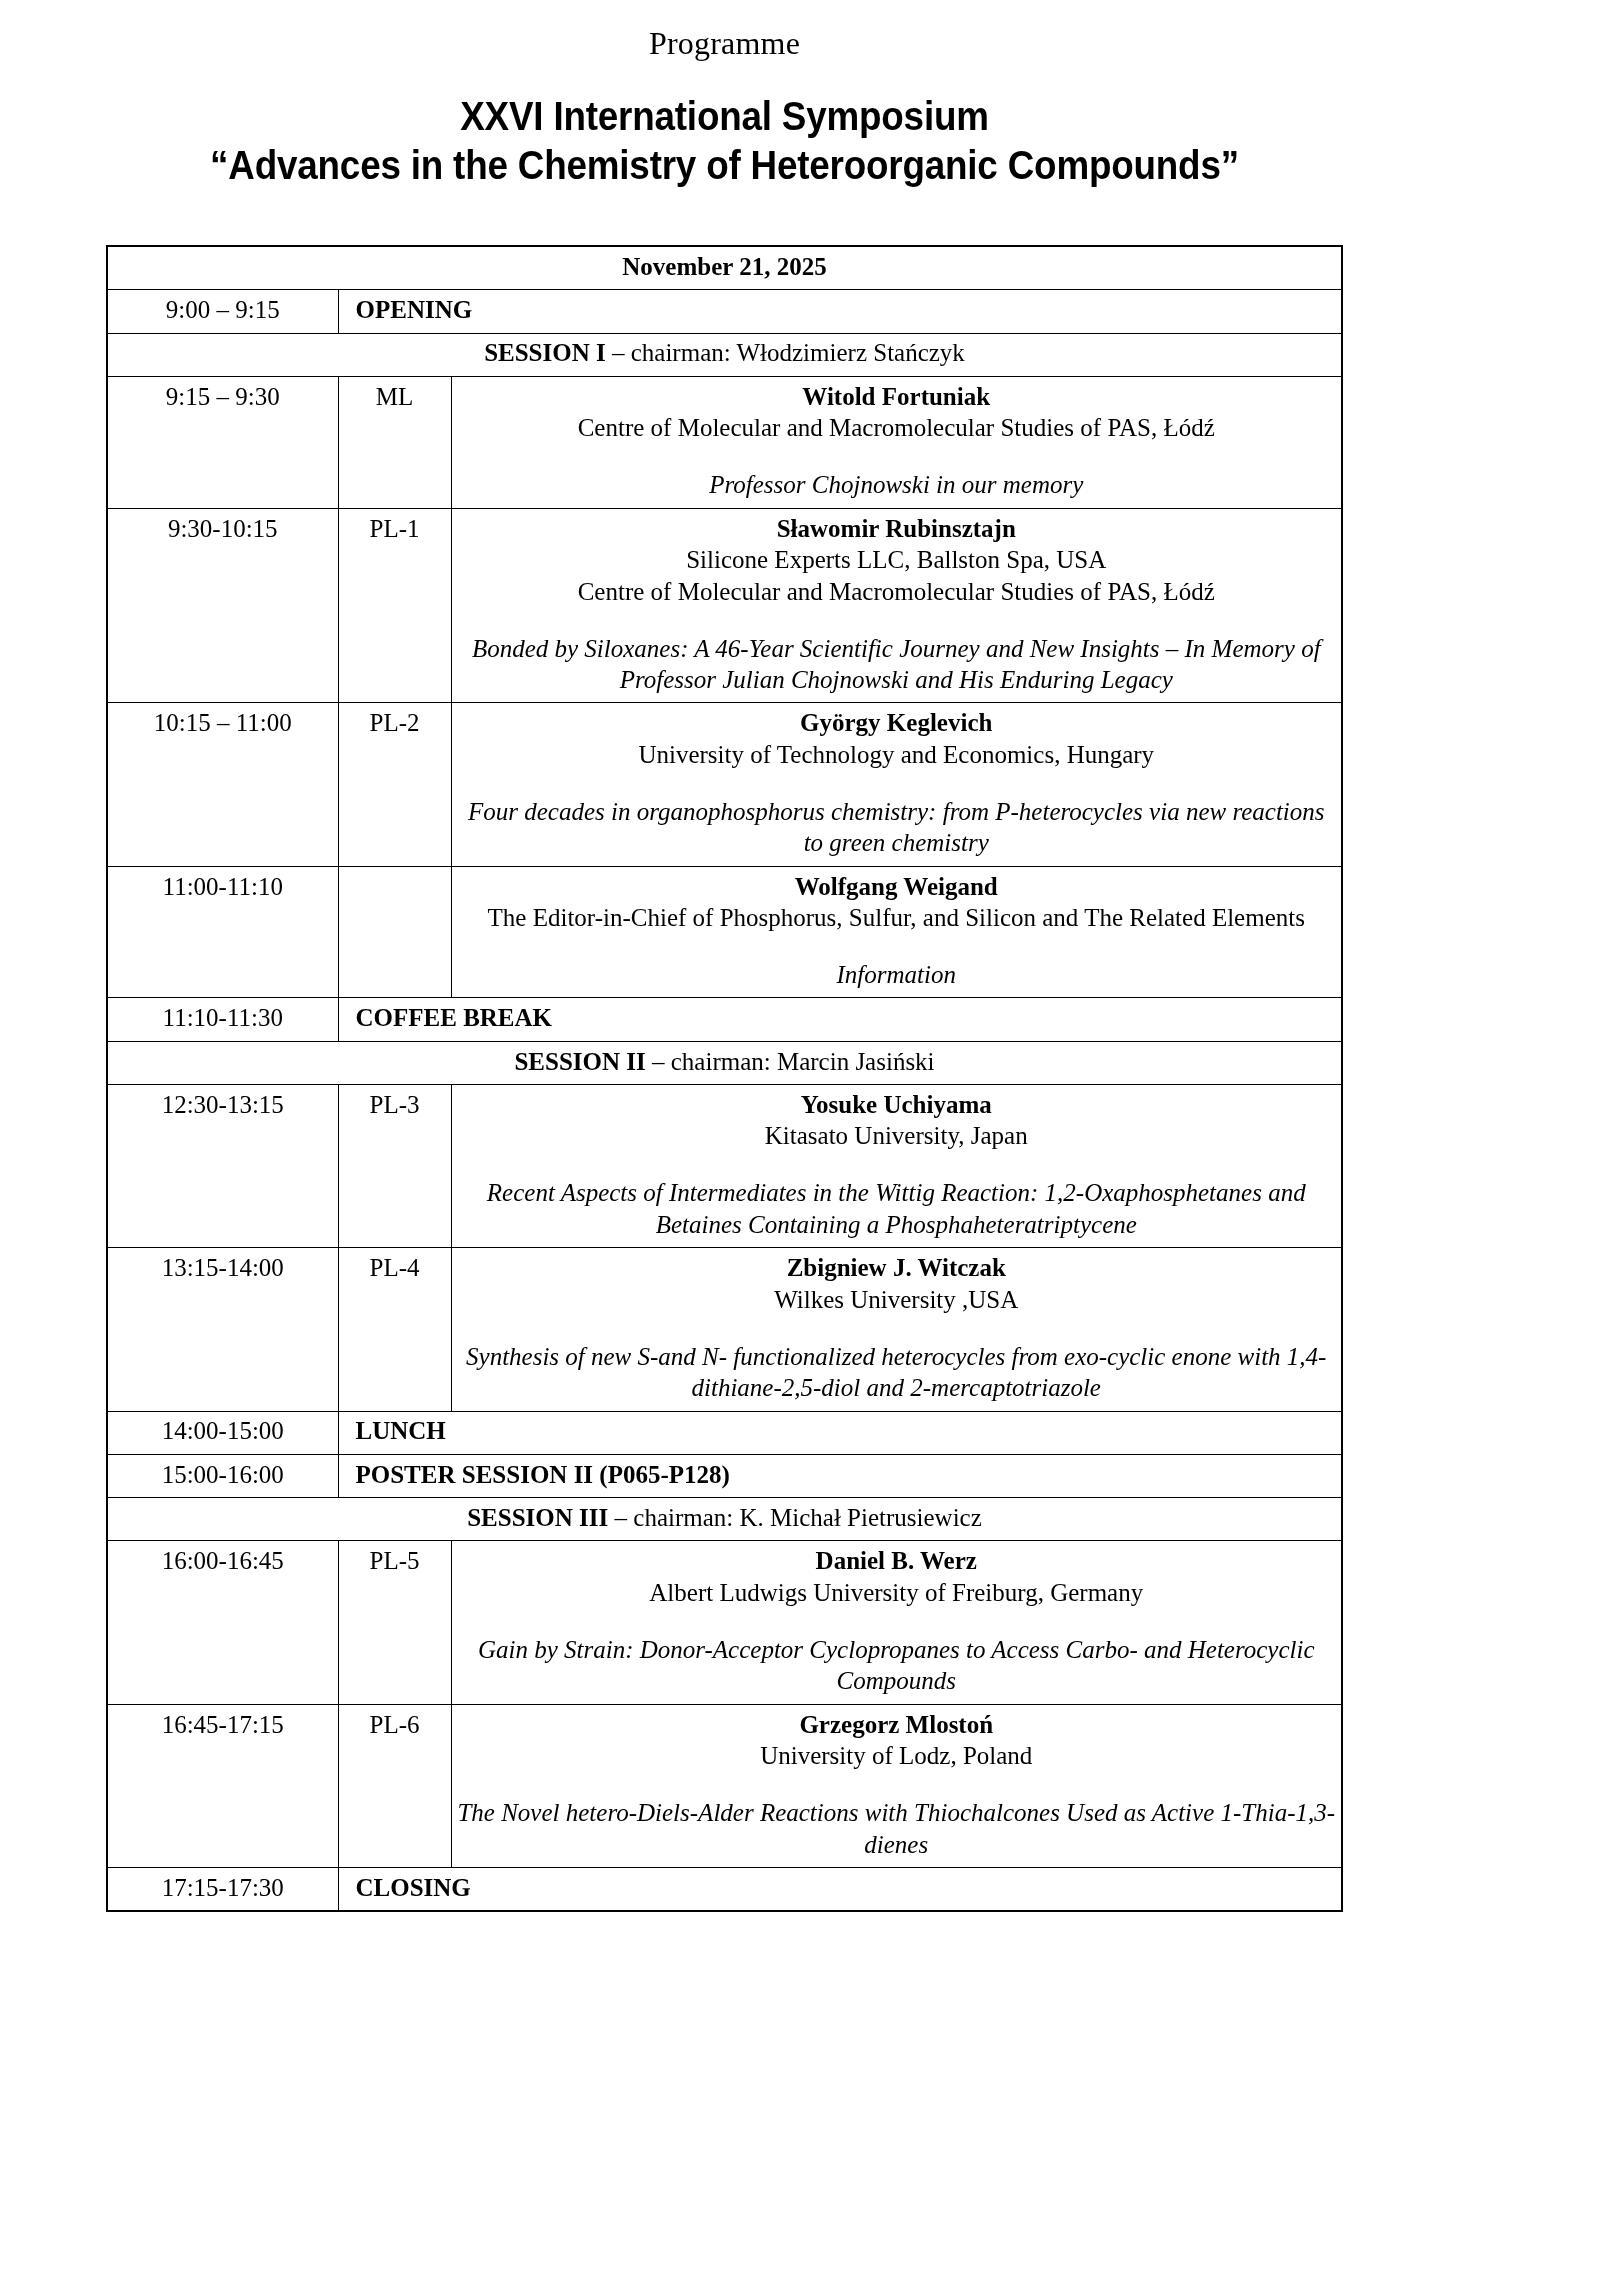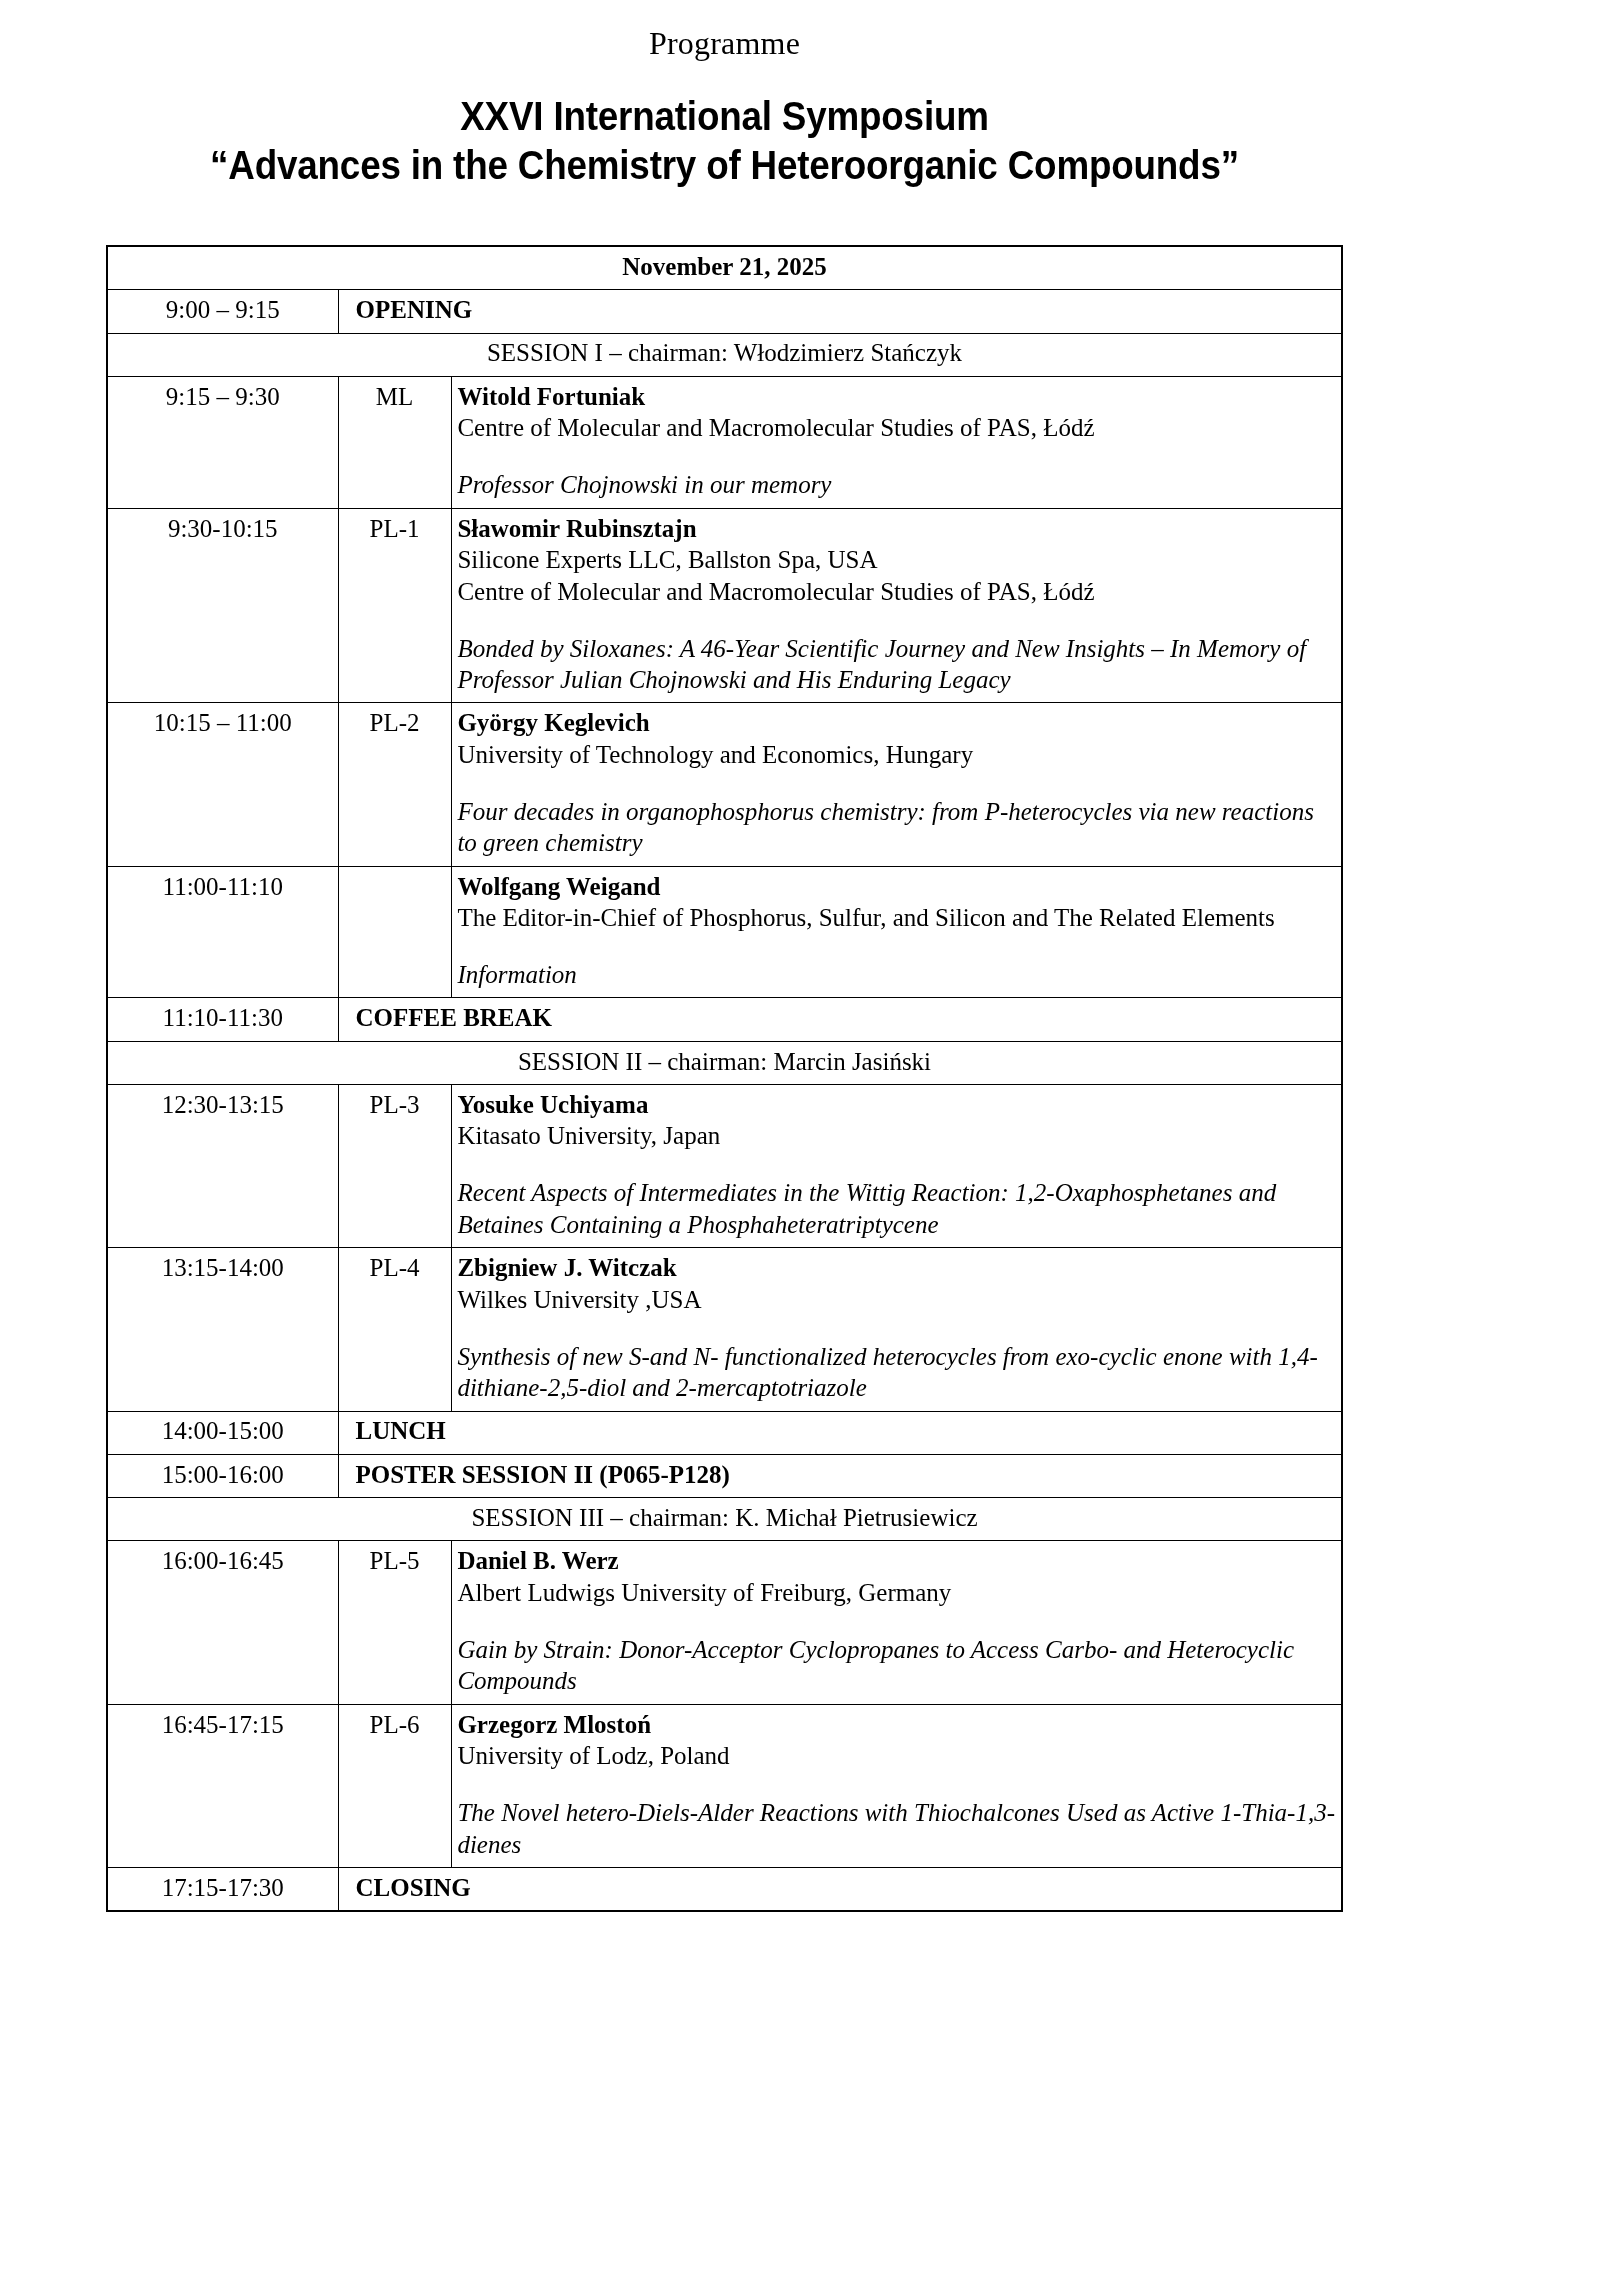--- a/index.html
+++ b/index.html
@@ -65,40 +65,40 @@
 
   td.time {
     text-align: center;
     white-space: nowrap;
   }
   td.code {
     text-align: center;
     white-space: nowrap;
   }
   td.main {
-    text-align: left;
+    text-align: center;
   }
   td.main.left {
     text-align: left;
     font-weight: bold;
     padding-left: 17px;
   }
 
   
   td.dayhead {
     text-align: center;
     font-weight: bold;
     padding: 4.9px 5.9px 7.8px 5.9px;
   }
   
   td.sessionhead {
     text-align: center;
     padding: 3.9px 5.9px 7.8px 5.9px;
   }
-  td.sessionhead .sname { font-weight: normal; }
+  td.sessionhead .sname { font-weight: bold; }
 
   .speaker {
     font-weight: bold;
     display: block;
   }
   .affil {
     display: block;
     font-weight: normal;
   }
   .gap {

